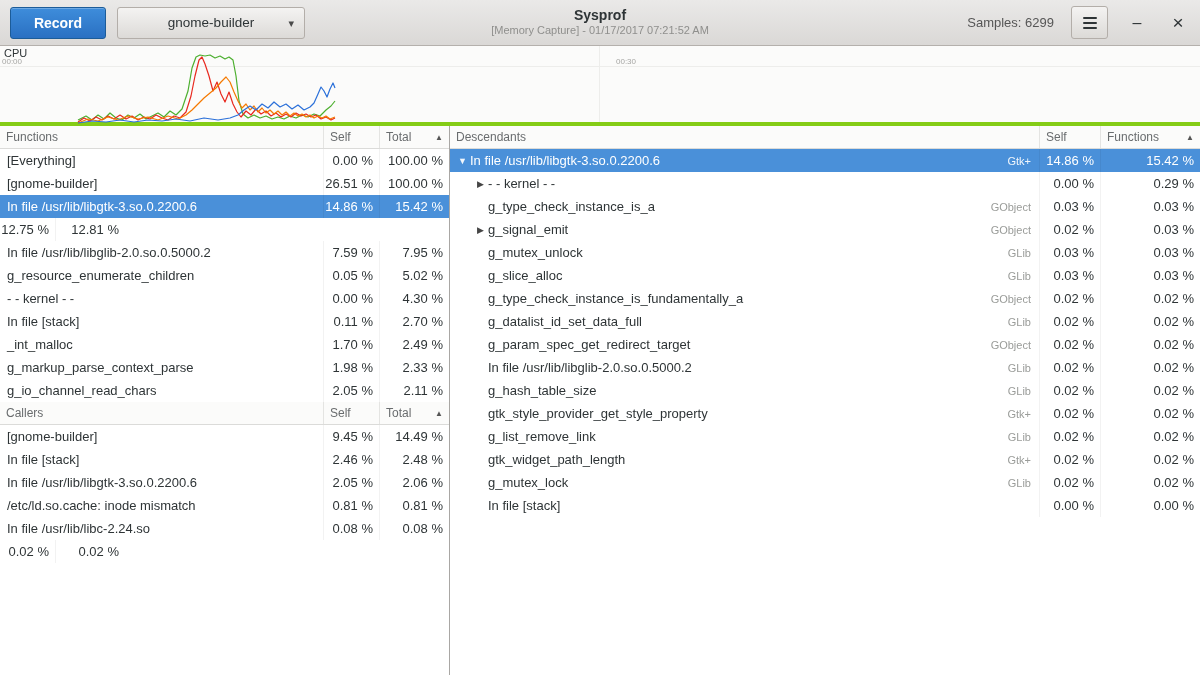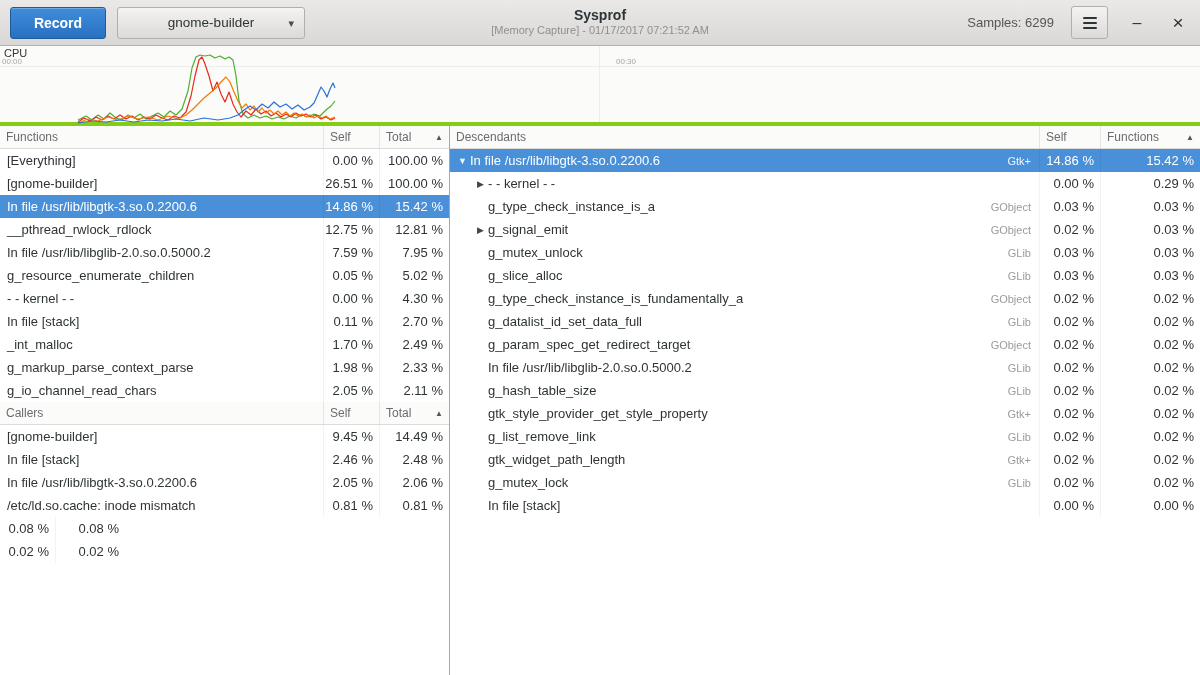--- a/index.html
+++ b/index.html
@@ -148,23 +148,20 @@
             <span class="cell total">100.00 %</span>
           </div>
           <div class="trow selected">
             <span class="cell name">
               <span>In file /usr/lib/libgtk-3.so.0.2200.6</span>
             </span>
             <span class="cell self">14.86 %</span>
             <span class="cell total">15.42 %</span>
           </div>
           <div class="trow">
-            <span class="cell name">
-              <span>__pthread_rwlock_rdlock</span>
-            </span>
             <span class="cell self">12.75 %</span>
             <span class="cell total">12.81 %</span>
           </div>
           <div class="trow">
             <span class="cell name">
               <span>In file /usr/lib/libglib-2.0.so.0.5000.2</span>
             </span>
             <span class="cell self">7.59 %</span>
             <span class="cell total">7.95 %</span>
           </div>
@@ -243,20 +240,23 @@
             <span class="cell total">2.06 %</span>
           </div>
           <div class="trow">
             <span class="cell name">
               <span>/etc/ld.so.cache: inode mismatch</span>
             </span>
             <span class="cell self">0.81 %</span>
             <span class="cell total">0.81 %</span>
           </div>
           <div class="trow">
+            <span class="cell name">
+              <span>In file /usr/lib/libc-2.24.so</span>
+            </span>
             <span class="cell self">0.08 %</span>
             <span class="cell total">0.08 %</span>
           </div>
           <div class="trow">
             <span class="cell self">0.02 %</span>
             <span class="cell total">0.02 %</span>
           </div>
         </div>
       <div class="filler"></div>
     </div>

